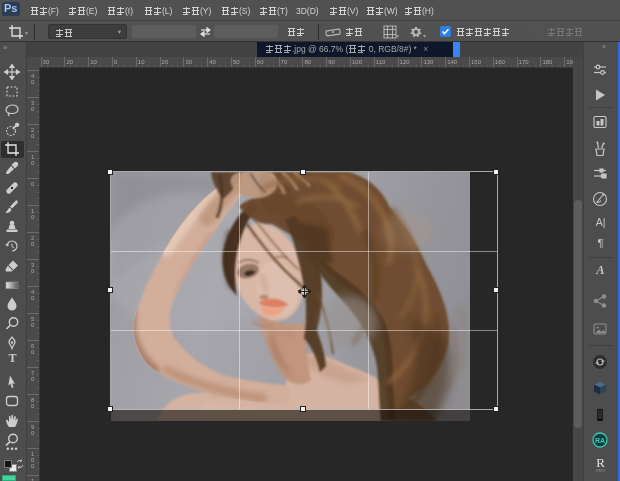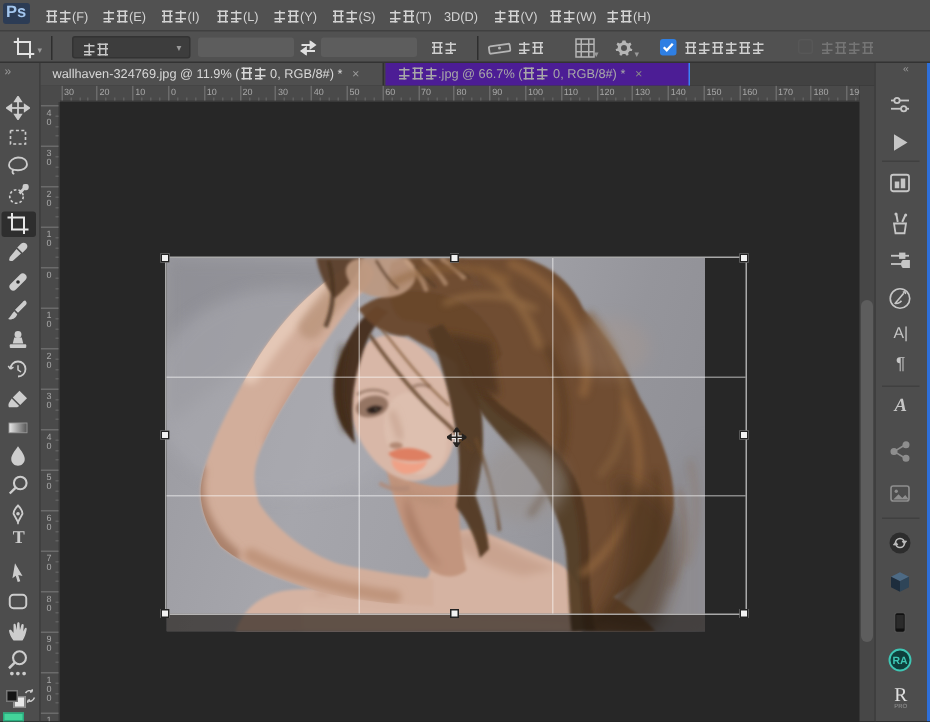--- a/index.html
+++ b/index.html
@@ -576,25 +576,21 @@
  <div class="abs" style="left:440px;top:5px;width:11px;height:11px;background:#2f7fe3;border-radius:2px">
   <svg width="11" height="11" viewBox="0 0 11 11">
           <path d="M2.5,5.5 L4.5,7.5 L8.5,3.2" stroke="#fff" stroke-width="1.6" fill="none"></path>
         </svg>
  </div>
  <span class="abs" style="left:456px;top:6px"><span class="g"></span><span class="g2"></span><span class="g"></span><span class="g2"></span><span class="g"></span><span class="g2"></span></span>
  <div class="abs" style="left:532px;top:5px;width:10px;height:10px;border:1px solid #575757;border-radius:2px"></div>
  <span class="abs" style="left:547px;top:6px;color:#757575"><span class="g2"></span><span class="g"></span><span class="g2"></span><span class="g"></span></span>
 </div>
 <div class="abs" id="tabrow">
- <div class="tab" style="left:27px;width:229px;background:#4f4f4f;color:#d8d8d8;border-right:1px solid #303030">
-  <span style="margin-left:8px">wallhaven-324769.jpg @ 11.9% (<span class="g"></span><span class="g2"></span> 0, RGB/8#) *</span>
-  <span style="margin-left:4px;color:#9a9a9a">×</span>
- </div>
- <div class="tab" style="left:257px;width:203px;background:#4c1d95;color:#a8a8a8;border-right:1px solid #3b82f6">
+ <div class="tab" style="left:257px;width:203px;background:#0f172a;color:#a8a8a8;border-right:7px solid #3b82f6">
   <span style="margin-left:8px"><span class="g2"></span><span class="g"></span><span class="g2"></span>.jpg @ 66.7% (<span class="g"></span><span class="g2"></span> 0, RGB/8#) *</span>
   <span style="margin-left:4px;color:#888">×</span>
  </div>
 
 </div>
 <div class="abs" id="tools"></div>
 <span class="abs" style="left:3px;top:43px;color:#9a9a9a;font-size:8px;letter-spacing:-1px">»</span>
 <div class="abs" style="left:1px;top:141px;width:23px;height:17px;background:#2e2e2e;border-radius:2px"></div>
 <svg class="abs" style="left:4px;top:64px" width="16" height="16" viewBox="0 0 16 16">
       <g stroke="#cdcdcd" stroke-width="1.2" fill="#cdcdcd">

